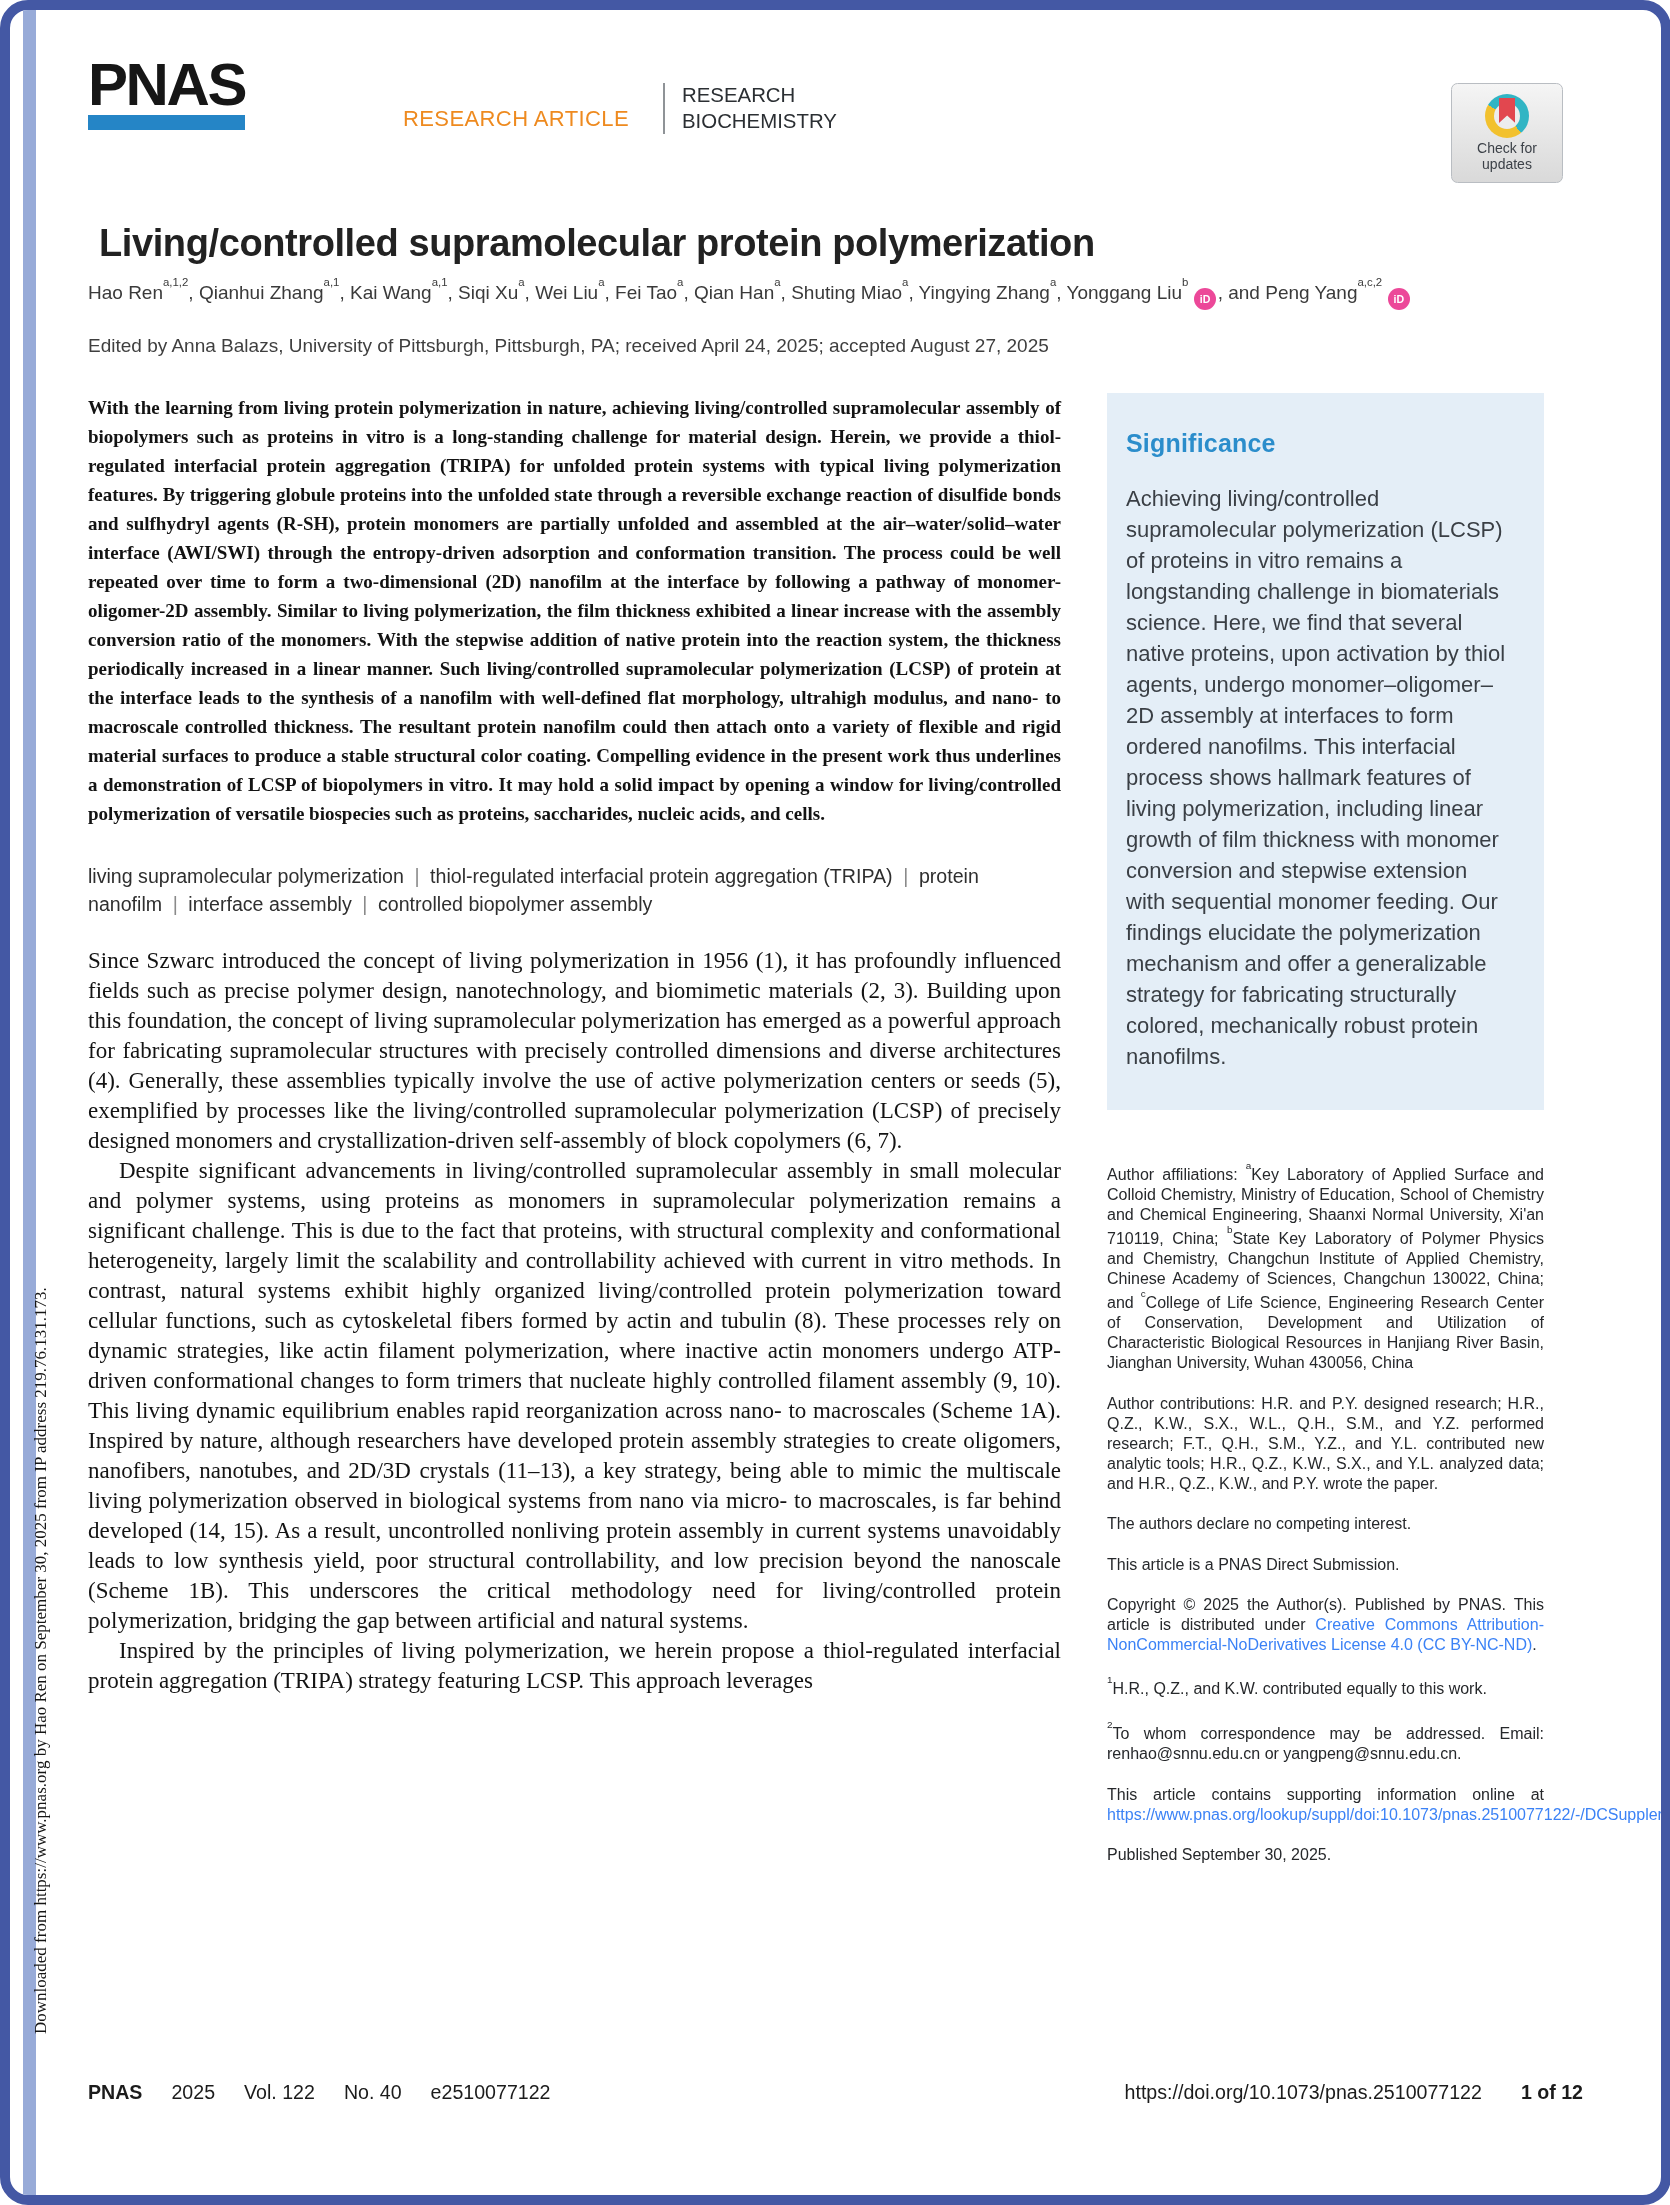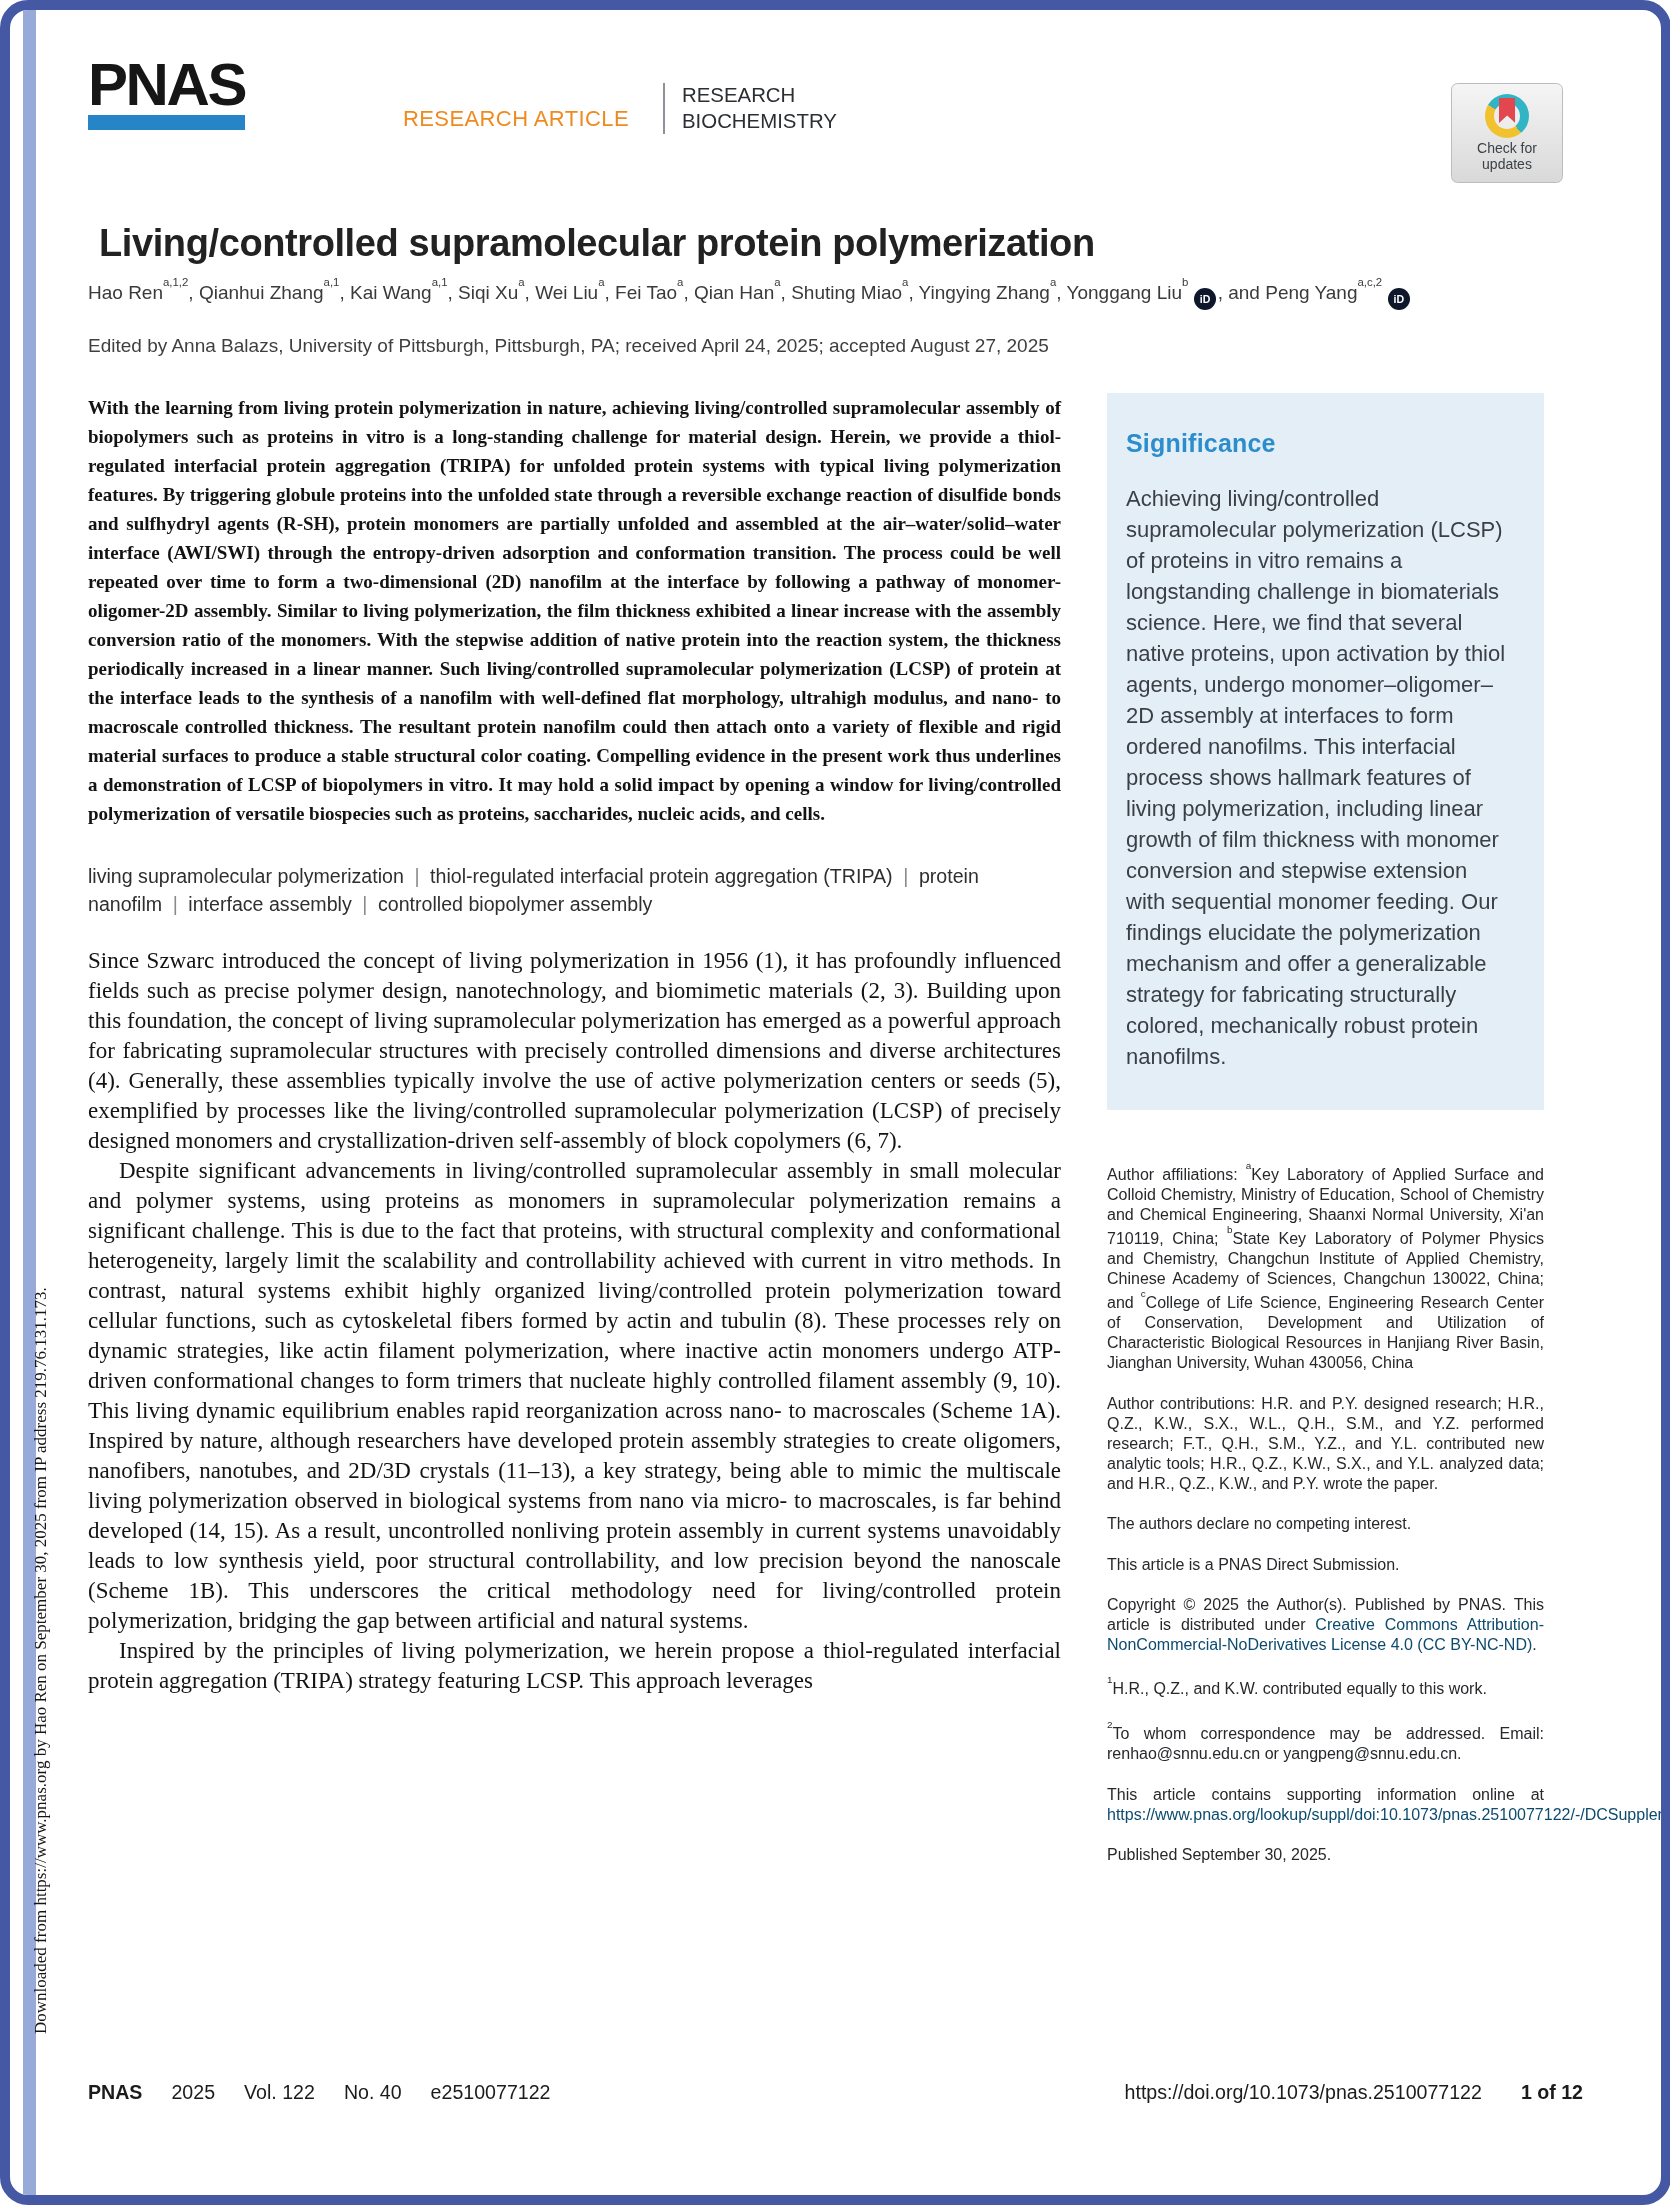--- a/index.html
+++ b/index.html
@@ -32,21 +32,21 @@
     background:conic-gradient(from 0deg, #31b5c4 0 140deg, #f2c12e 140deg 300deg, #31b5c4 300deg 360deg); }
   .check-ring::after { content:''; position:absolute; inset:9px; background:#ededed; border-radius:50%; }
   .check-bookmark { position:absolute; left:14px; top:4.1px; width:16.3px; height:25px; background:#e2474f;
     clip-path:polygon(0 0,100% 0,100% 100%,50% 70%,0 100%); }
   .check-label { font-size:14px; line-height:15.5px; text-align:center; color:#3c4148; }
 
   .title { position:absolute; left:78px; top:201px; width:1387px; margin:11px;
     font-size:38px; font-weight:bold; letter-spacing:-0.4px; color:#222; }
   .authors { position:absolute; left:78px; top:272px; width:1485px; font-size:19px; color:#3a3a3a; white-space:nowrap; }
   .authors sup { font-size:0.6em; position:relative; top:-0.55em; }
-  .orcid { display:inline-block; width:22px; height:22px; border-radius:50%; background:#0f172a;
+  .orcid { display:inline-block; width:22px; height:22px; border-radius:50%; background:#ec4899;
     color:#fff; font-size:10.6px; font-weight:bold; text-align:center; line-height:22px;
     margin:0 1.6px 0 5.7px; vertical-align:-4.1px; cursor:pointer; }
   .edited { position:absolute; left:78px; top:325px; font-size:19px; color:#3f3f3f; }
 
   
   .left-col { position:absolute; left:78px; top:383px; width:973px; }
   .abstract { margin:0 0 34px 0; font-family:"Liberation Serif", serif; font-weight:bold;
     font-size:19px; line-height:29px; text-align:justify; color:#131313; }
   .keywords { margin:0 0 28px 0; font-size:19.6px; line-height:28px; color:#2f2f2f; }
   .ksep { color:#8a8a8a; padding:0 10.6px; }
@@ -54,21 +54,21 @@
     text-align:justify; color:#131313; }
   .indent { text-indent:31px; }
 
   .right-col { position:absolute; left:1097px; top:383px; width:437px; }
   .sig-box { background:#e4eef7; padding:36px 34px 38px 19px; box-sizing:border-box; }
   .sig-head { margin:0 0 24.5px 0; font-size:25px; font-weight:bold; color:#2b8dcb; letter-spacing:0.2px; }
   .sig-text { margin:0; font-size:22px; line-height:31px; color:#3a3f45; }
   .fine { font-size:16px; line-height:20px; color:#26282b; text-align:justify; margin:20.4px 0 0 0; }
   .fine sup { font-size:0.62em; position:relative; top:-0.5em; }
   .aff { margin-top:51px; }
-  .link { color:#0c4a6e; text-decoration:none; cursor:pointer; }
+  .link { color:#3b82f6; text-decoration:none; cursor:pointer; }
 
   .footer { position:absolute; left:78px; right:78px; top:2071px; display:flex;
     justify-content:space-between; font-size:19.6px; color:#1b1b1b; }
   .footer-left span { margin-right:29px; }
   .footer-right span { margin-left:39px; }
   .f-bold { font-weight:bold; }
 </style>
 </head>
 <body>
 

